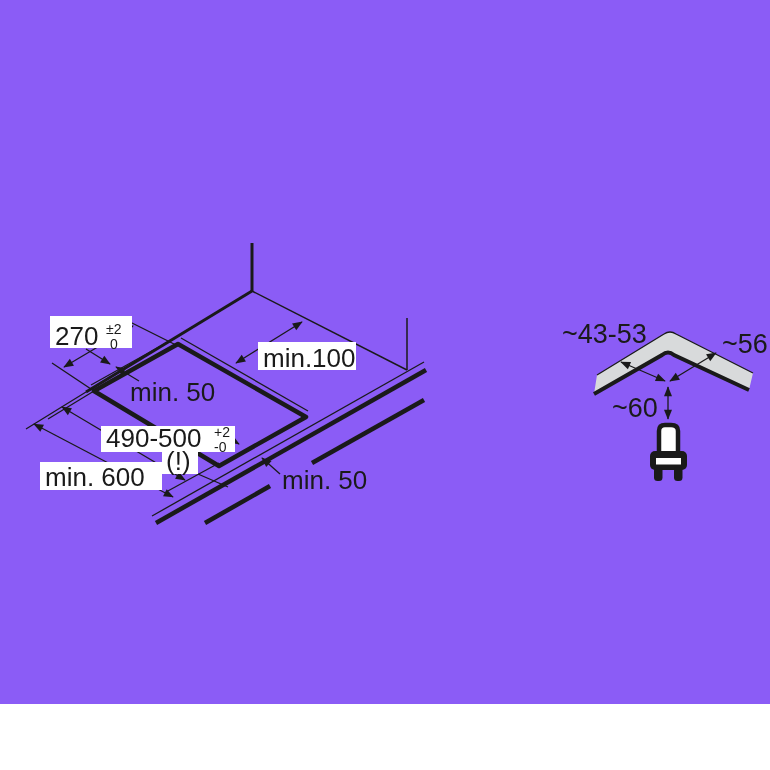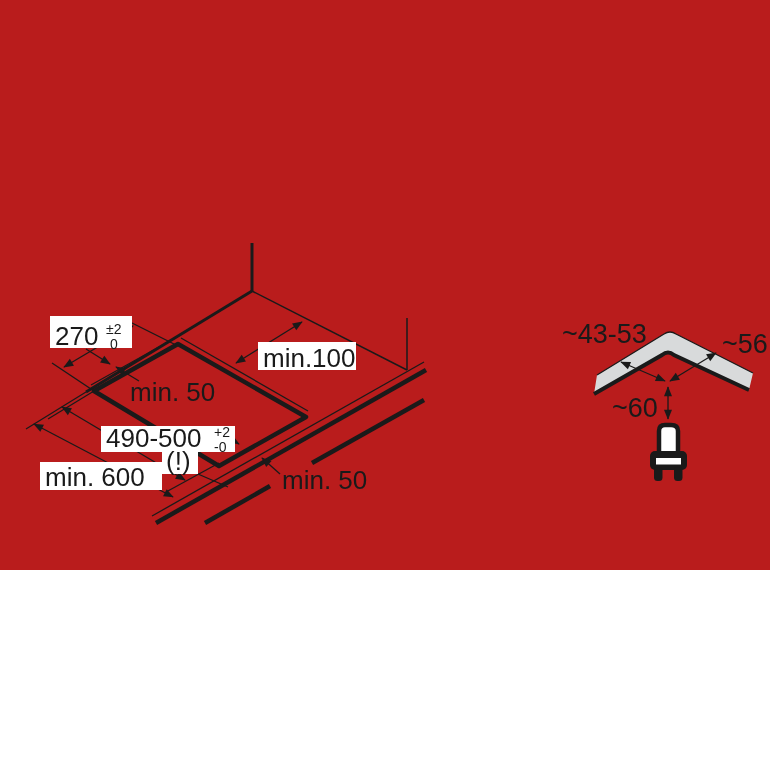--- a/index.html
+++ b/index.html
@@ -1,19 +1,19 @@
 <!DOCTYPE html>
 <html><head>
 <meta charset="utf-8">
 <style>
   html,body{margin:0;padding:0;background:#ffffff;}
   .canvas{
     position:relative;
-    width:770px;height:570px;
-    background:#b91c1c;
+    width:770px;height:704px;
+    background:#8b5cf6;
     font-family:"Liberation Sans", sans-serif;
     overflow:hidden;
   }
   svg text{
     font-family:"Liberation Sans", sans-serif;
     fill:#1a1a1a;
   }
   .lbl{font-size:26px;}
   .lbl-r{font-size:27px;}
   .tol{font-size:14px;}

